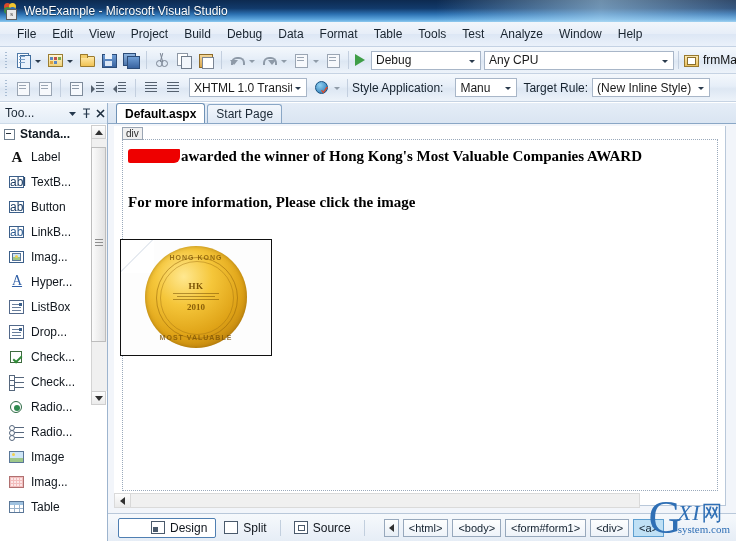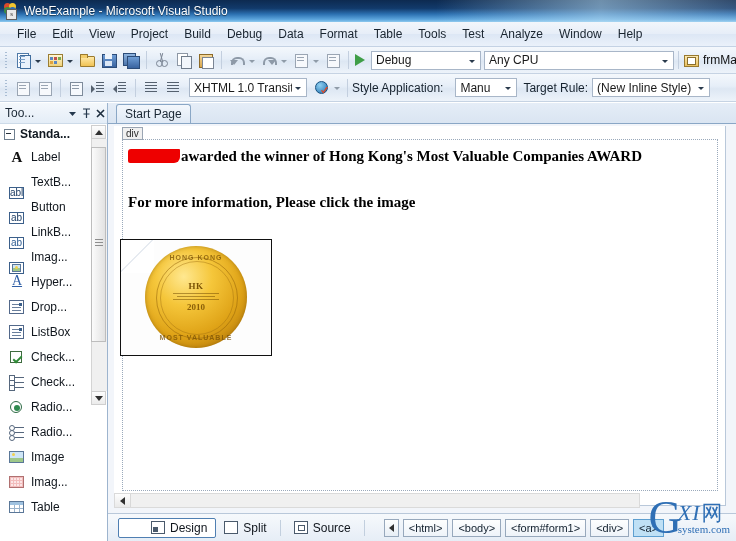--- a/index.html
+++ b/index.html
@@ -295,23 +295,23 @@
   }
   .tb-list { position: relative; }
   .tb-item {
     height: 25px; display: flex; align-items: center; gap: 6px;
     padding-left: 9px; font-size: 12px; color: #10161d;
     white-space: nowrap; box-sizing: border-box;
   }
   .tb-ico { width: 16px; height: 16px; flex: none; position: relative; }
   .g-label { font-family:"Liberation Serif", serif; font-size:15px; font-weight:bold; line-height:16px; text-align:center; color:#111; }
   .g-box {
-    position:absolute; left:0; top:13px; width:15px; height:12px;
+    position:absolute; left:0; top:2px; width:15px; height:12px;
     border:1px solid #3b5f8a; background:#fff; box-sizing:border-box;
-    font-size:10px; line-height:10px; text-align:center; color:#1c3c63;
+    font-size:12px; line-height:10px; text-align:center; color:#1c3c63;
     font-family:"Liberation Sans", sans-serif;
   }
   .g-box.round { border-radius: 0; }
   .g-box.blue { color:#2d5c92; }
   .g-img {
     position:absolute; left:0; top:2px; width:15px; height:12px; box-sizing:border-box;
     border:1px solid #5a7798; background:linear-gradient(to bottom,#cfe6f7 55%,#9ec88a 55%);
   }
   .g-img .sun { position:absolute; left:2px; top:1px; width:3px; height:3px; border-radius:50%; background:#f2d14e; }
   .g-img.broken { background:#fbe6e6; border-color:#b07070; }
@@ -833,33 +833,33 @@
 
       <div class="tb-item">
         <span class="tb-ico">
           <span class="g-list">
               <i></i>
               <i></i>
               <i></i>
               <span class="mark"></span>
             </span>
         </span>
-        <span>Drop...</span>
+        <span>ListBox</span>
       </div>
 
       <div class="tb-item">
         <span class="tb-ico">
           <span class="g-list">
               <i></i>
               <i></i>
               <i></i>
               <span class="mark"></span>
             </span>
         </span>
-        <span>ListBox</span>
+        <span>Drop...</span>
       </div>
 
       <div class="tb-item">
         <span class="tb-ico">
             <span class="g-check"></span>
           </span>
         <span>Check...</span>
       </div>
 
       <div class="tb-item">
@@ -926,20 +926,21 @@
       <div class="thumb"></div>
       <div class="arrow-dn">
           <span class="arr dn"></span>
         </div>
     </div>
   </div>
 
   <div class="docarea">
 
     <div class="doctabs">
+      <div class="dtab active">Default.aspx</div>
       <div class="dtab">Start Page</div>
     </div>
 
     <div class="canvas-wrap">
       <div class="canvas">
 
         <div class="divtag">div</div>
         <div class="divbox"></div>
 
         <div class="pagetext">

